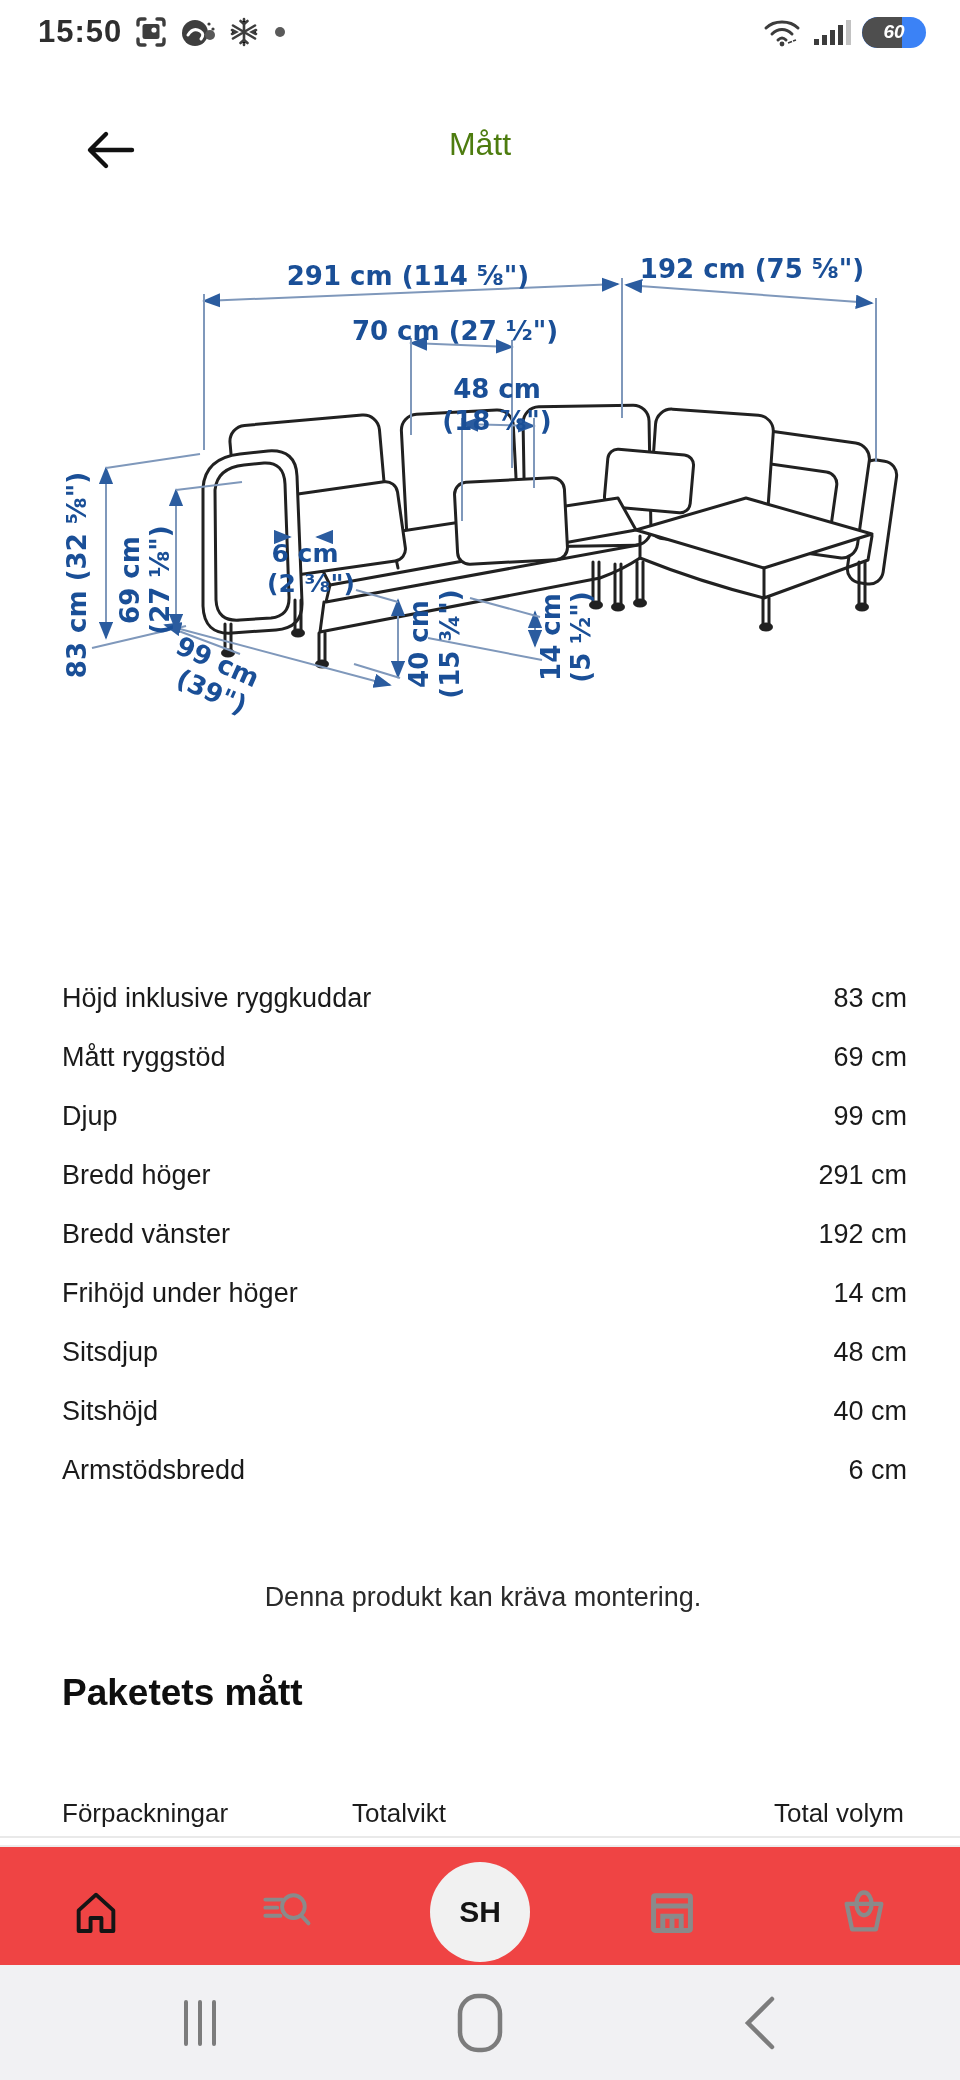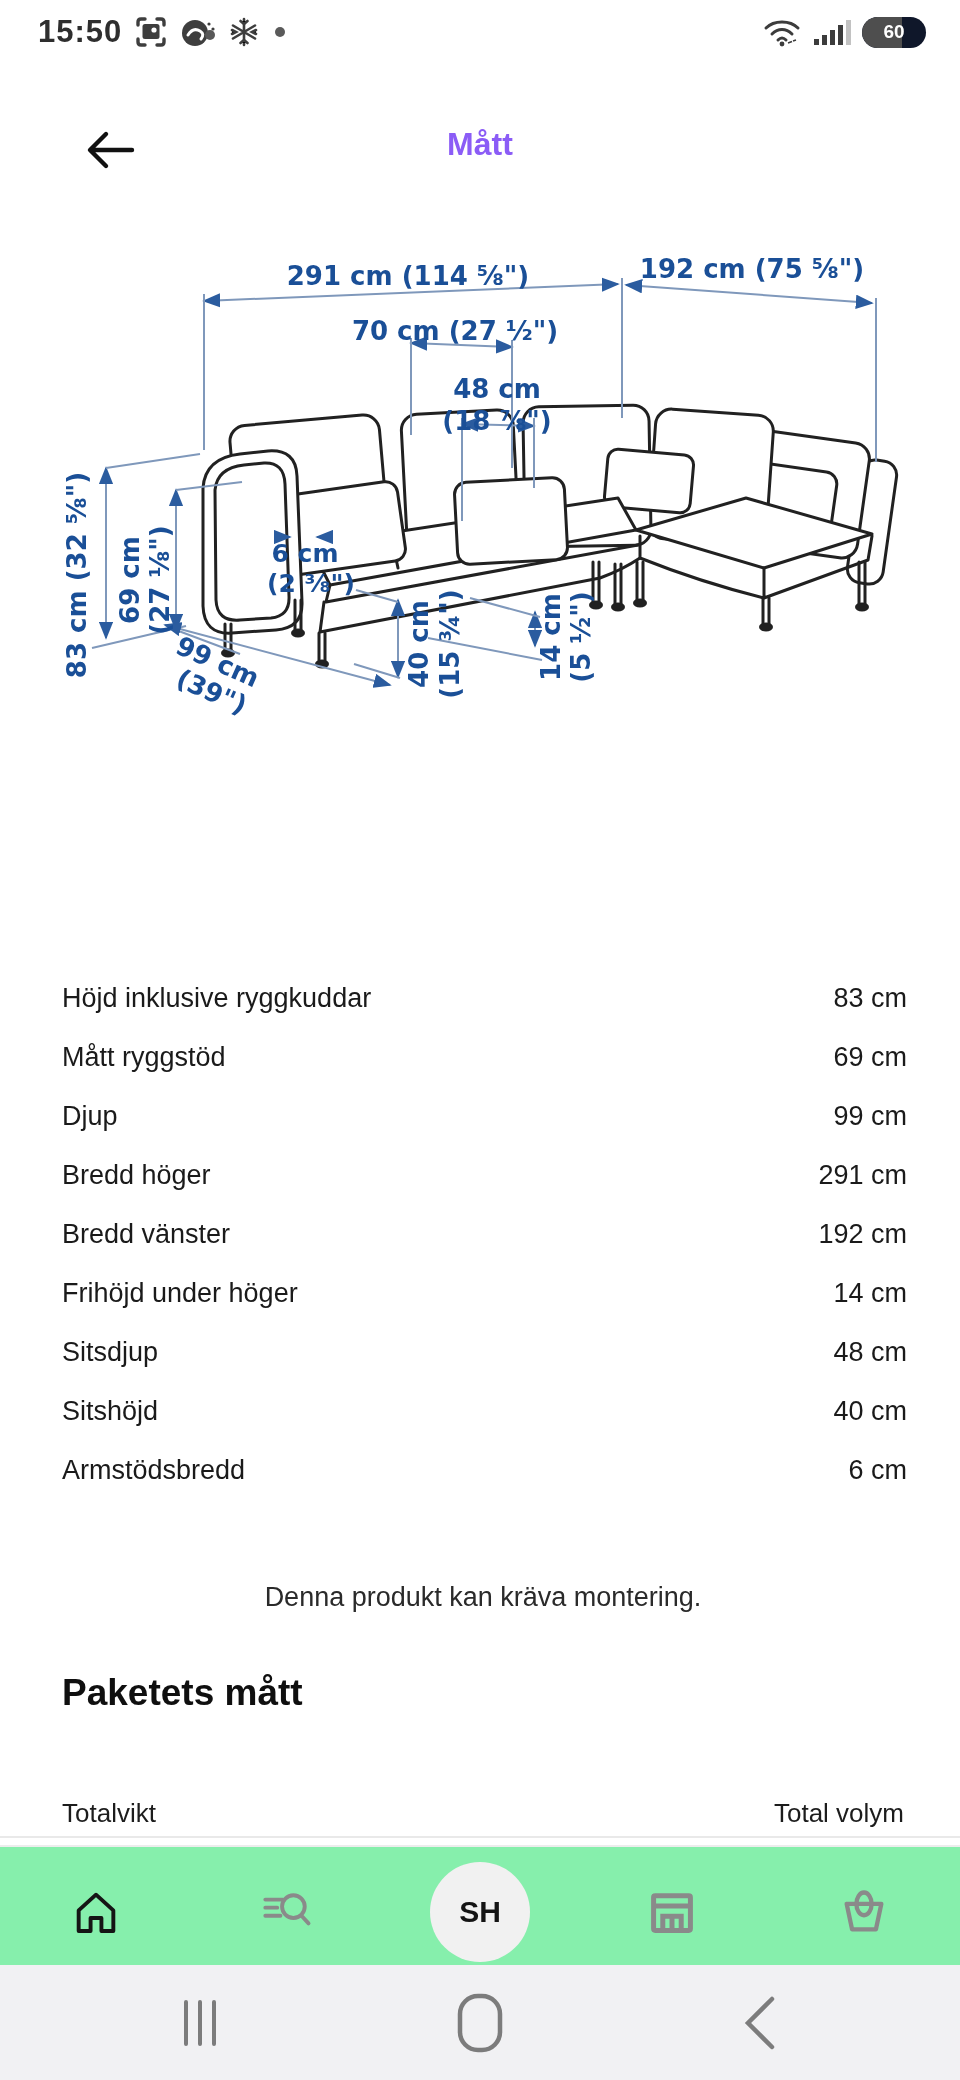--- a/index.html
+++ b/index.html
@@ -7,48 +7,48 @@
     width:960px;height:2080px;position:relative;background:#fff;overflow:hidden;
     font-family:"Liberation Sans","DejaVu Sans",sans-serif;color:#161616;
   }
   .abs{position:absolute;}
   
   .status-bar{top:0;left:0;right:0;height:58px;display:flex;align-items:center;
     justify-content:space-between;padding:6px 34px 0 38px;box-sizing:border-box;}
   .sb-left{display:flex;align-items:center;gap:12px;}
   .sb-time{font-size:31px;font-weight:700;color:#2e2e2e;letter-spacing:1px;margin-right:0;}
   .sb-right{display:flex;align-items:center;gap:10px;}
-  .battery{position:relative;width:64px;height:31px;border-radius:16px;background:#0f172a;overflow:hidden;}
+  .battery{position:relative;width:64px;height:31px;border-radius:16px;background:#3b82f6;overflow:hidden;font-style:italic;}
   .battery .fill{position:absolute;left:0;top:0;bottom:0;width:63%;background:#4e4e4e;border-radius:16px 0 0 16px;}
   .battery .pct{position:absolute;inset:0;display:flex;align-items:center;justify-content:center;
     color:#fff;font-size:19px;font-weight:700;}
   
   .header{top:96px;left:0;right:0;height:110px;}
   .back-btn{position:absolute;left:82px;top:28px;width:56px;height:52px;cursor:pointer;}
   .page-title{position:absolute;left:0;right:0;top:30px;text-align:center;
-    font-size:32px;font-weight:700;color:#8b5cf6;}
+    font-size:32px;font-weight:400;color:#4d7c0f;}
   
   .diagram{top:240px;left:0;width:960px;height:520px;}
   .diagram text{font-family:"DejaVu Sans",sans-serif;font-weight:700;fill:#1a4f97;}
   
   .m-list{top:969px;left:0;right:0;}
   .m-row{height:59px;display:flex;align-items:center;justify-content:space-between;
     padding:0 53px 0 62px;font-size:27px;color:#1a1a1a;}
   .m-row .val{color:#1a1a1a;text-align:center;}
   
   .note{top:1582px;left:62px;right:56px;font-size:27px;color:#2a2a2a;text-align:center;}
   .pkg-title{top:1672px;left:62px;font-size:37px;font-weight:700;color:#0f0f0f;}
   .pkg-head{top:1792px;left:0;right:0;height:42px;padding:0 56px 0 62px;box-sizing:border-box;
     display:flex;align-items:center;font-size:26px;color:#1c1c1c;}
   .pkg-head .c1{width:290px;}
   .pkg-head .c2{flex:1;}
   .pkg-head .c3{text-align:right;}
   .pkg-divider{top:1836px;left:0;right:0;height:2px;background:#e9e9e9;}
   
-  .bottom-nav{top:1845px;left:0;right:0;height:132px;background:#86efac;border-top:2px solid #ededed;
+  .bottom-nav{top:1845px;left:0;right:0;height:132px;background:#ef4444;border-top:2px solid #ededed;
     display:flex;align-items:center;justify-content:space-around;box-sizing:border-box;}
   .nav-item{width:120px;height:110px;display:flex;align-items:center;justify-content:center;cursor:pointer;}
   .avatar{width:100px;height:100px;border-radius:50%;background:#f1f1f1;display:flex;
     align-items:center;justify-content:center;font-size:30px;font-weight:700;color:#141414;}
   
   .android-nav{top:1965px;left:0;right:0;height:115px;background:#f1f1f3;
     display:flex;align-items:center;justify-content:center;gap:190px;}
   .a-btn{width:90px;height:80px;display:flex;align-items:center;justify-content:center;cursor:pointer;}
 </style>
 </head>
@@ -257,20 +257,21 @@
 
   <div class="m-row">
     <span class="lbl">Armstödsbredd</span>
     <span class="val">6 cm</span>
   </div>
 </div>
 
 <div class="abs note">Denna produkt kan kräva montering.</div>
 <div class="abs pkg-title">Paketets mått</div>
 <div class="abs pkg-head">
+  <span class="c1">Förpackningar</span>
   <span class="c2">Totalvikt</span>
   <span class="c3">Total volym</span>
 </div>
 <div class="abs pkg-divider"></div>
 
 <div class="abs bottom-nav">
   <div class="nav-item">
     <svg width="52" height="52" viewBox="0 0 48 48">
       <path d="M8,22.5 L24,8 L40,22.5 V41.5 H29 V29.5 H19 V41.5 H8 Z" fill="none" stroke="#151515" stroke-width="3.6" stroke-linejoin="round"></path>
     </svg>

